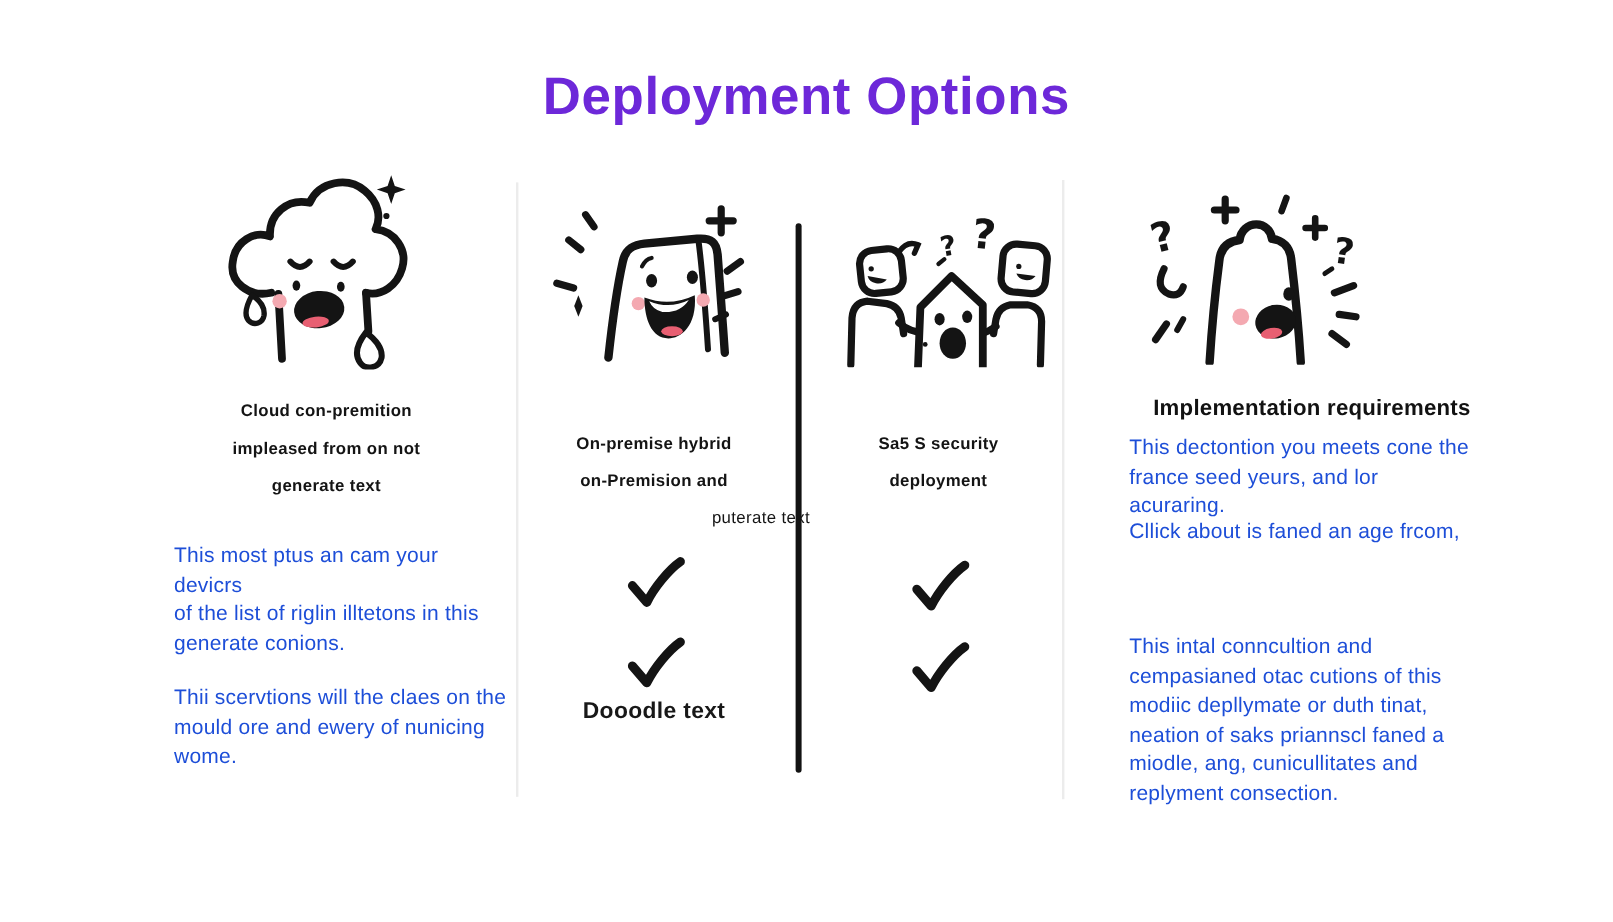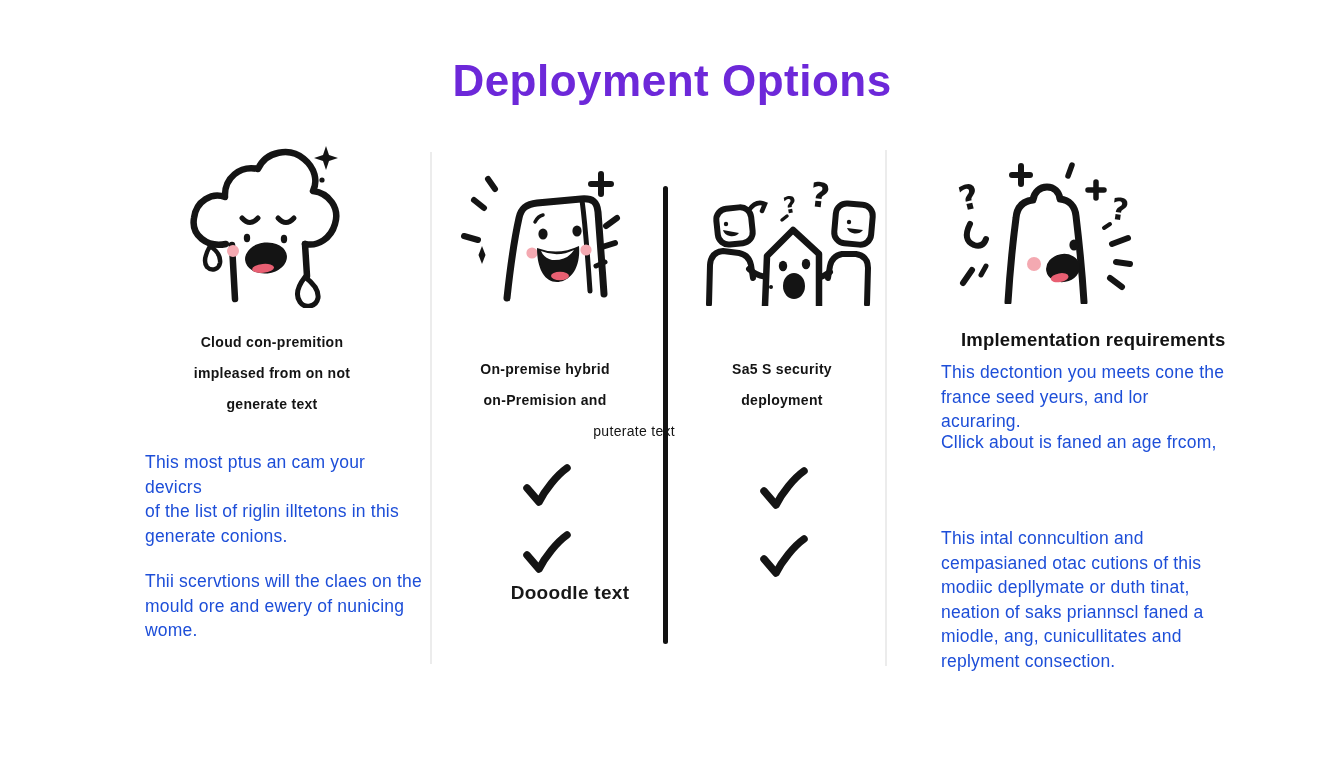--- a/index.html
+++ b/index.html
@@ -138,21 +138,21 @@
     <svg width="56" height="48" viewBox="0 0 56 48" fill="none">
       <path d="M10 26 L22 40 C 28 28 40 13 50 6" stroke="#141414" stroke-width="7.5" stroke-linecap="round" stroke-linejoin="round"></path>
     </svg>
   </div>
   <div class="abs check-wrap" style="left:495px; top:529px; width:100px;">
     <svg width="56" height="48" viewBox="0 0 56 48" fill="none">
       <path d="M10 26 L22 40 C 28 28 40 13 50 6" stroke="#141414" stroke-width="7.5" stroke-linecap="round" stroke-linejoin="round"></path>
     </svg>
   </div>
 
-  <div class="abs caption-bold" style="left:470px; top:582px; width:200px;">Dooodle text</div>
+  <div class="abs caption-bold" style="left:445px; top:582px; width:200px;">Dooodle text</div>
 </div>
 
 <div>
   <span class="abs icon-wrap" style="left:697px; top:168px;">
     <svg width="180" height="138" viewBox="0 0 180 138" fill="none">
       <text x="112" y="38" font-size="34" font-weight="bold" fill="#141414" transform="rotate(6 112 38)">?</text>
       <text x="88" y="46" font-size="23" font-weight="bold" fill="#141414" transform="rotate(-10 88 46)">?</text>
       <path d="M52 42 q 7 -10 16 -6 l -3 7" stroke="#141414" stroke-width="4.5" stroke-linecap="round" fill="none"></path>
       <path d="M85 52 l 5 -4" stroke="#141414" stroke-width="3.5" stroke-linecap="round"></path>
 

